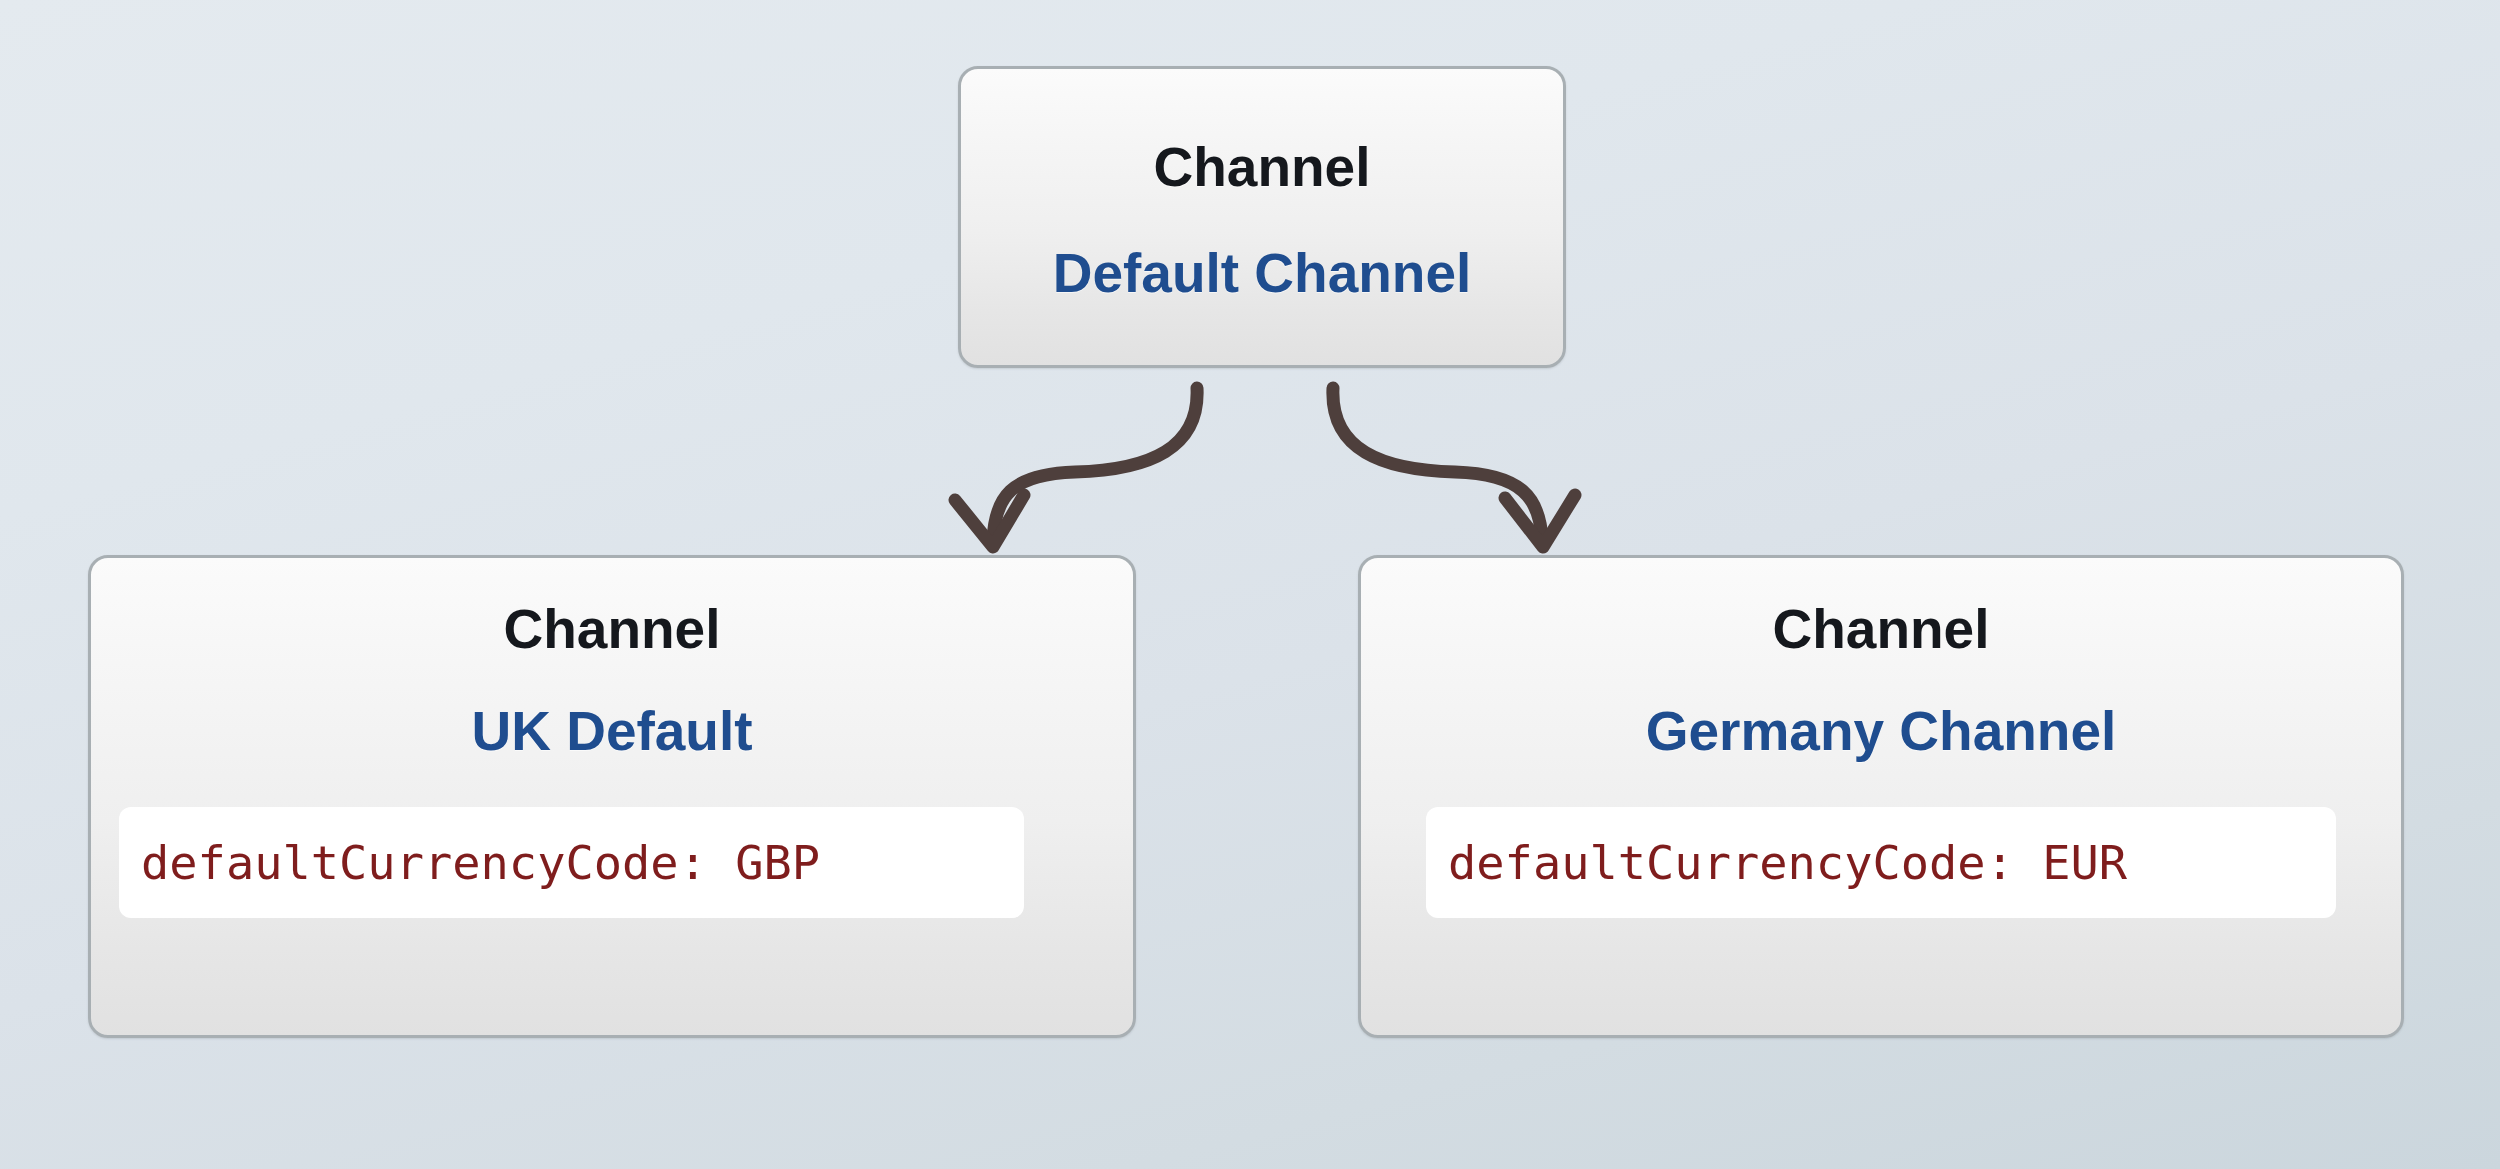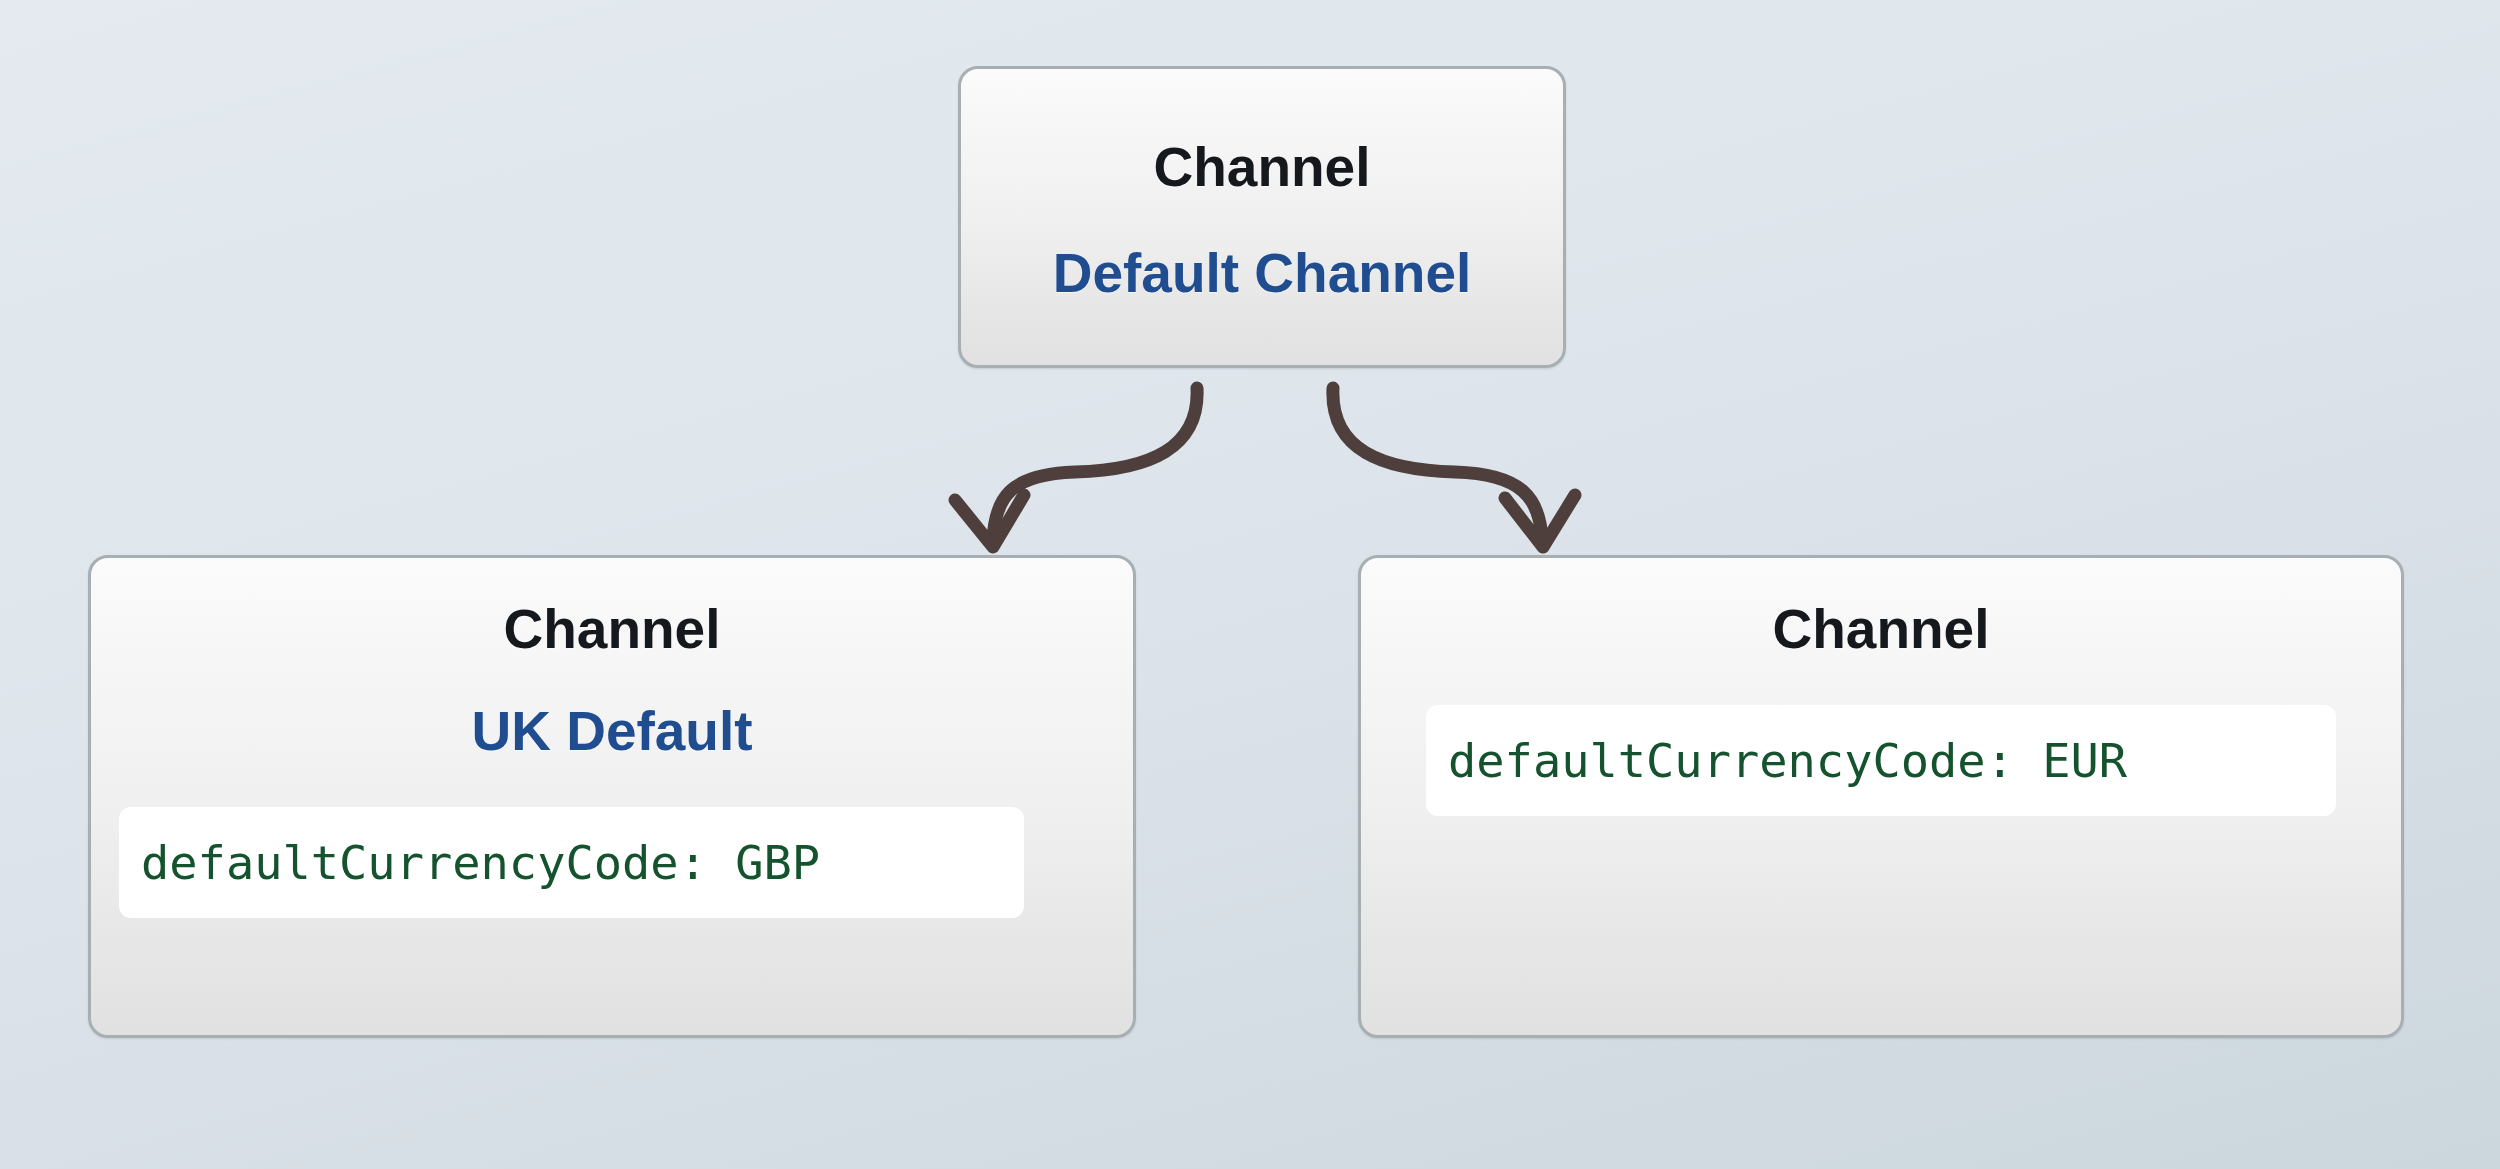--- a/index.html
+++ b/index.html
@@ -58,21 +58,21 @@
     text-shadow: 0 1px 0 rgba(255,255,255,0.6);
   }
 
   .prop-box {
     background: #ffffff;
     border-radius: 12px;
     box-sizing: border-box;
     display: flex;
     align-items: center;
     font-family: "DejaVu Sans Mono", monospace;
-    color: #14532d;
+    color: #7f1d1d;
     white-space: pre;
   }
 
   
   #node-root {
     left: 958px;
     top: 66px;
     width: 608px;
     height: 302px;
     justify-content: center;
@@ -151,18 +151,19 @@
   <div class="node node-child" id="node-uk">
     <div class="node-type">Channel</div>
     <div class="node-title">UK Default</div>
     <div class="prop-box">
       <span>defaultCurrencyCode: GBP</span>
     </div>
   </div>
 
   <div class="node node-child" id="node-de">
     <div class="node-type">Channel</div>
+    <div class="node-title">Germany Channel</div>
     <div class="prop-box">
       <span>defaultCurrencyCode: EUR</span>
     </div>
   </div>
 
 </div>
 
 </body></html>

